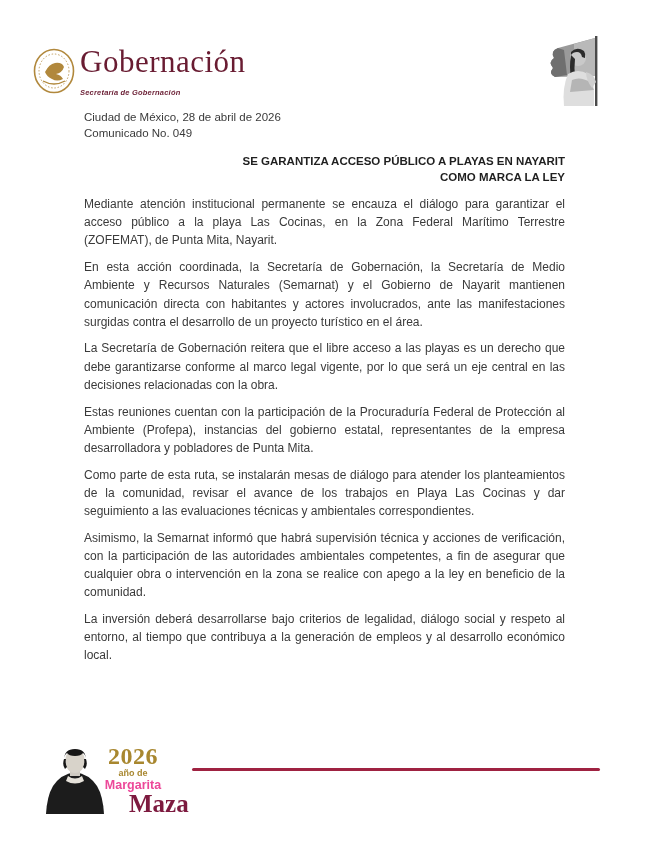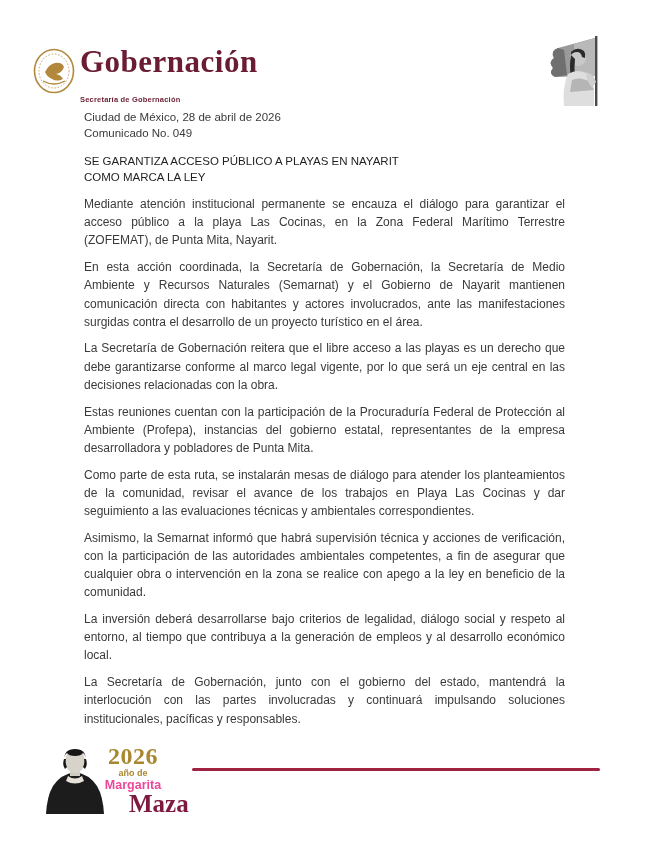--- a/index.html
+++ b/index.html
@@ -23,49 +23,50 @@
   .brand-group {
     position: absolute;
     left: 0; top: 16px;
     display: flex;
     align-items: flex-start;
   }
   .seal { width: 42px; height: 46px; margin-top: 2px; }
   .brand-text { margin-left: 5px; }
   .brand-word {
     font-family: "Liberation Serif", serif;
-    font-weight: bold;
+    font-weight: normal;
     font-size: 31px;
     line-height: 32px;
     color: #691c32;
     letter-spacing: 0.5px;
   }
   .brand-sub {
     font-size: 7.5px;
     font-weight: bold;
     color: #691c32;
-    margin-top: 17px;
+    margin-top: 10px;
     letter-spacing: 0.2px;
+    font-style: italic;
   }
   .flag-illus { position: absolute; right: 3px; top: 2px; width: 74px; height: 78px; }
   
   .meta {
     position: absolute;
     top: 110px; left: 84px; right: 86px;
     text-align: left;
     font-size: 11.5px;
     line-height: 15.5px;
     color: #3a3a3a;
   }
   
   .doc-title {
     position: absolute;
     top: 153px; left: 84px; right: 83px;
-    text-align: left;
-    font-weight: normal;
+    text-align: right;
+    font-weight: bold;
     font-size: 11.5px;
     line-height: 16px;
     color: #1f1f1f;
   }
   
   .body-copy {
     position: absolute;
     top: 195px; left: 84px; right: 83px;
   }
   .body-copy p {
@@ -158,21 +159,20 @@
   </div>
 
   <div class="body-copy">
     <p>Mediante atención institucional permanente se encauza el diálogo para garantizar el acceso público a la playa Las Cocinas, en la Zona Federal Marítimo Terrestre (ZOFEMAT), de Punta Mita, Nayarit.</p>
     <p>En esta acción coordinada, la Secretaría de Gobernación, la Secretaría de Medio Ambiente y Recursos Naturales (Semarnat) y el Gobierno de Nayarit mantienen comunicación directa con habitantes y actores involucrados, ante las manifestaciones surgidas contra el desarrollo de un proyecto turístico en el área.</p>
     <p>La Secretaría de Gobernación reitera que el libre acceso a las playas es un derecho que debe garantizarse conforme al marco legal vigente, por lo que será un eje central en las decisiones relacionadas con la obra.</p>
     <p>Estas reuniones cuentan con la participación de la Procuraduría Federal de Protección al Ambiente (Profepa), instancias del gobierno estatal, representantes de la empresa desarrolladora y pobladores de Punta Mita.</p>
     <p>Como parte de esta ruta, se instalarán mesas de diálogo para atender los planteamientos de la comunidad, revisar el avance de los trabajos en Playa Las Cocinas y dar seguimiento a las evaluaciones técnicas y ambientales correspondientes.</p>
     <p>Asimismo, la Semarnat informó que habrá supervisión técnica y acciones de verificación, con la participación de las autoridades ambientales competentes, a fin de asegurar que cualquier obra o intervención en la zona se realice con apego a la ley en beneficio de la comunidad.</p>
     <p>La inversión deberá desarrollarse bajo criterios de legalidad, diálogo social y respeto al entorno, al tiempo que contribuya a la generación de empleos y al desarrollo económico local.</p>
-    <p>La Secretaría de Gobernación, junto con el gobierno del estado, mantendrá la interlocución con las partes involucradas y continuará impulsando soluciones institucionales, pacíficas y responsables.</p>
   </div>
 
   <div class="footer">
     <span class="maza-portrait">
       <svg viewBox="0 0 58 68" width="58" height="68">
 
         <path d="M29 26 q-14 2 -22 14 q-6 10 -7 28 l58 0 q-1 -18 -7 -28 q-8 -12 -22 -14 z" fill="#1c1c1c"></path>
 
         <rect x="24" y="22" width="10" height="8" fill="#cfcac2"></rect>
         <ellipse cx="29" cy="15" rx="10" ry="12" fill="#d8d3ca"></ellipse>

